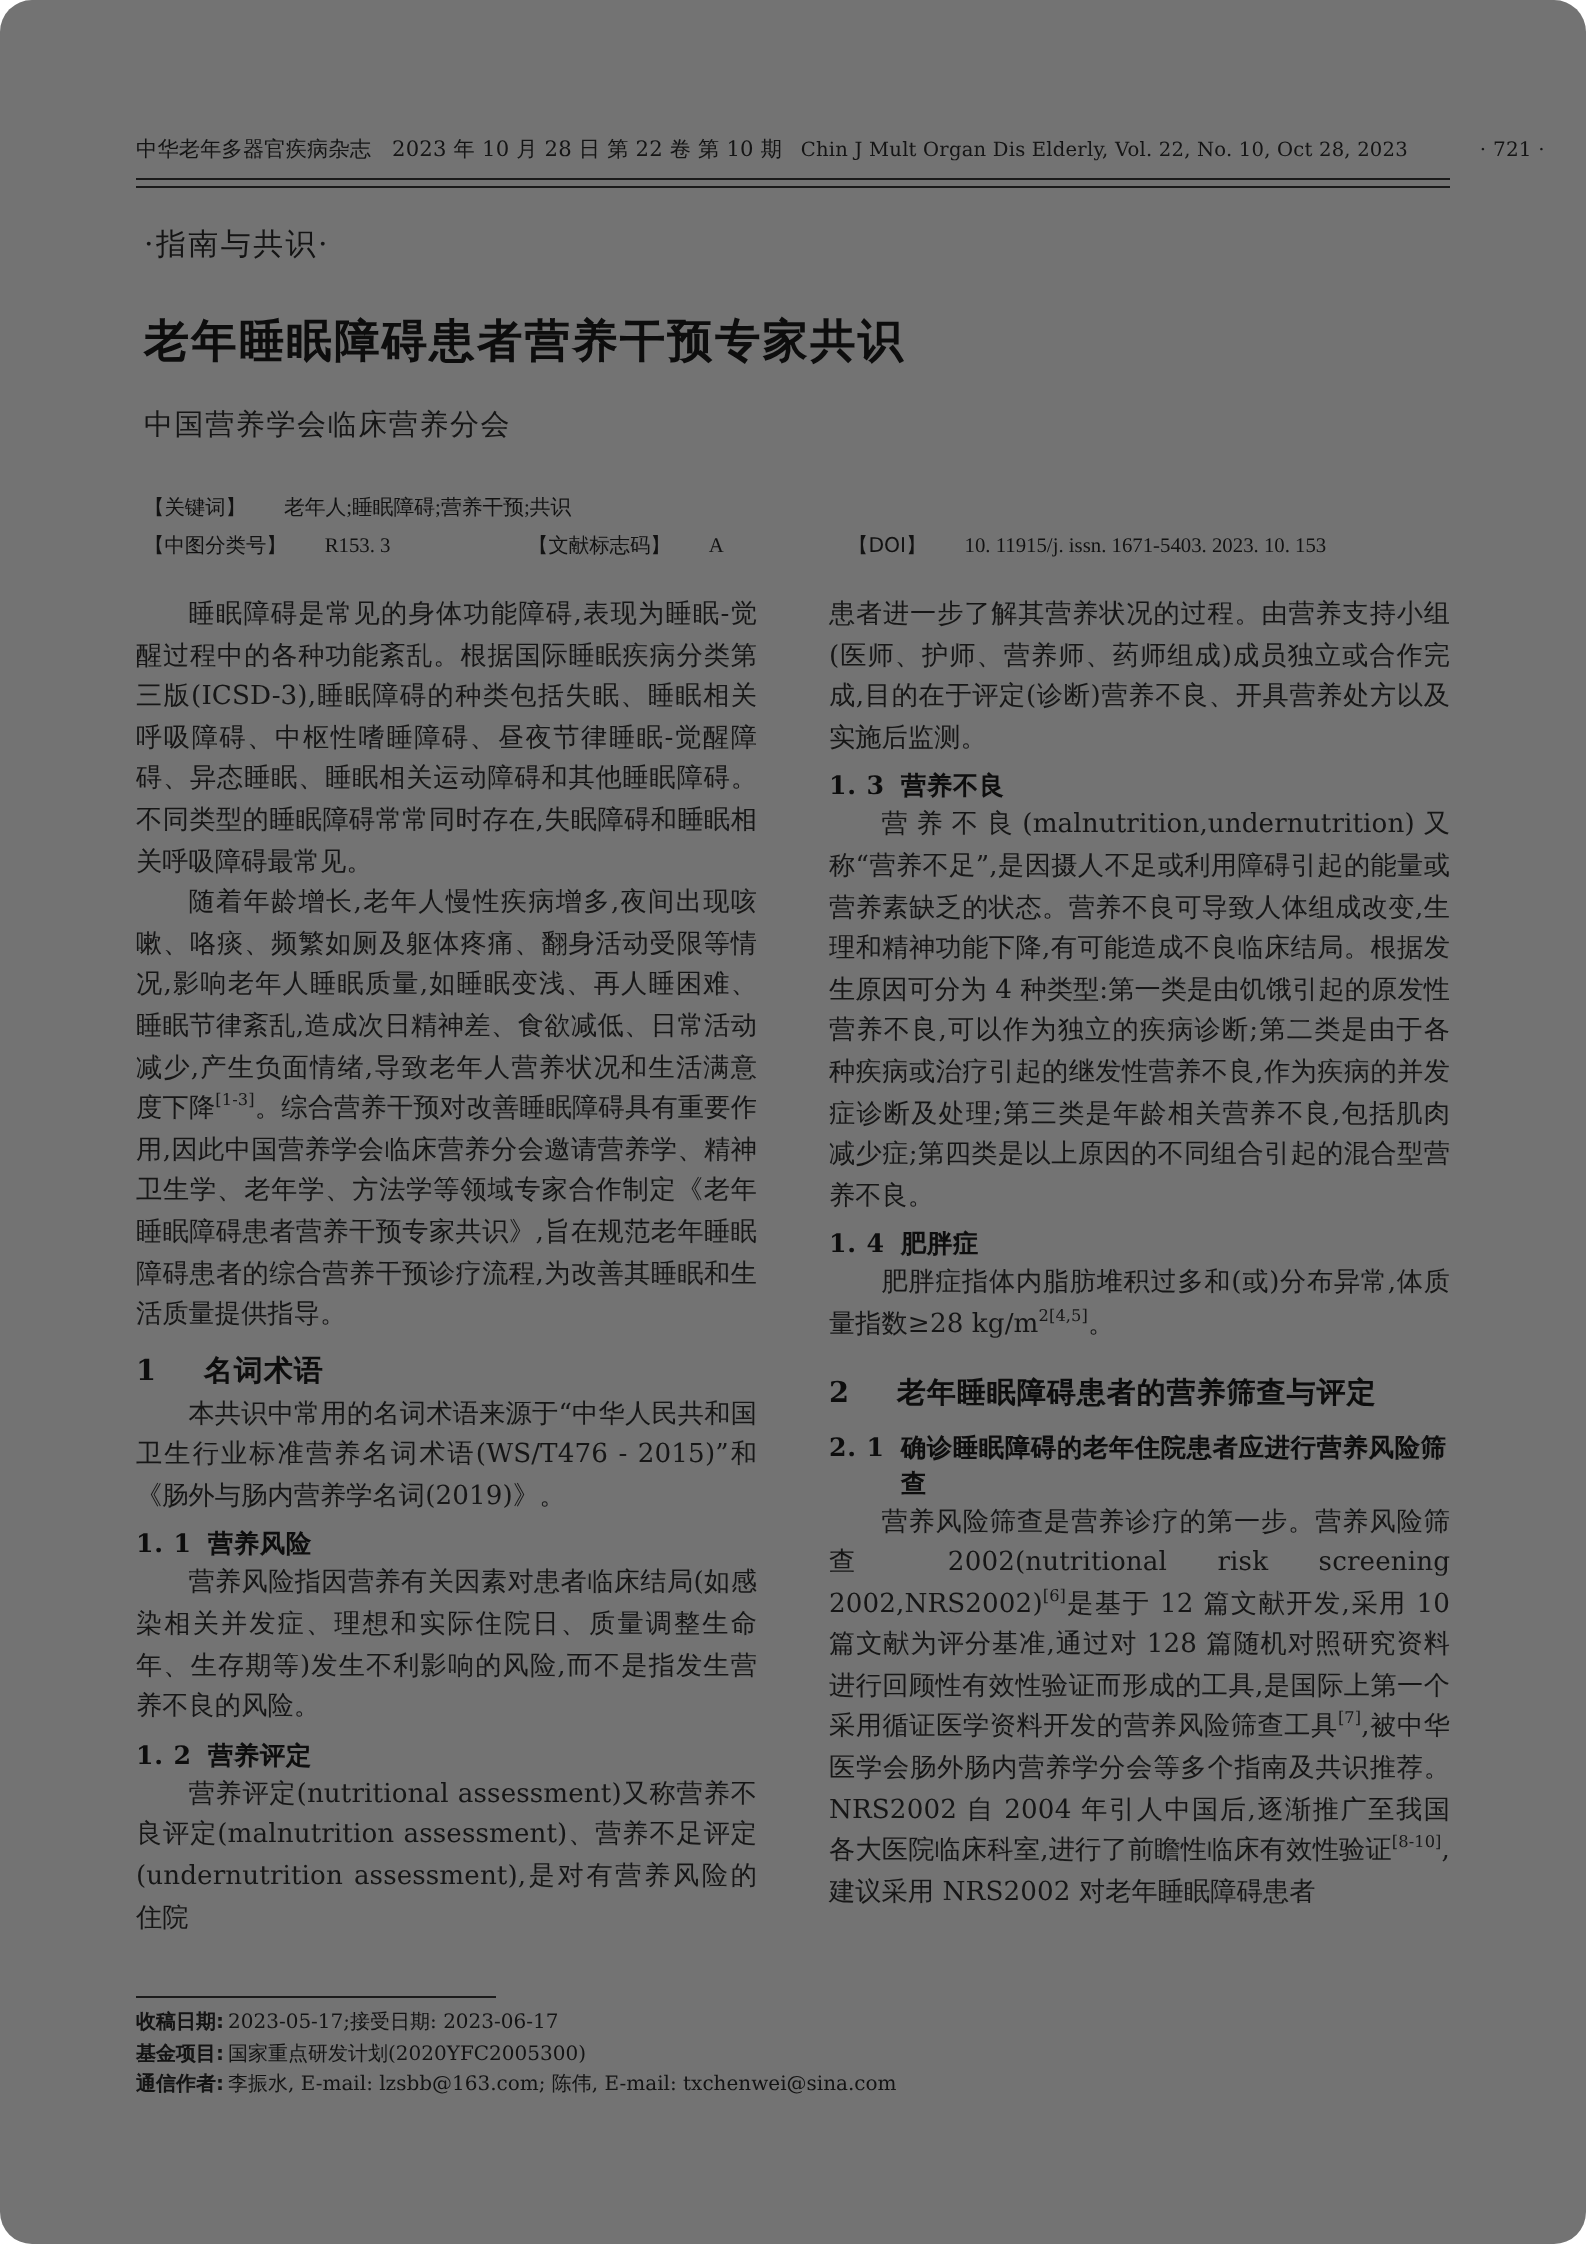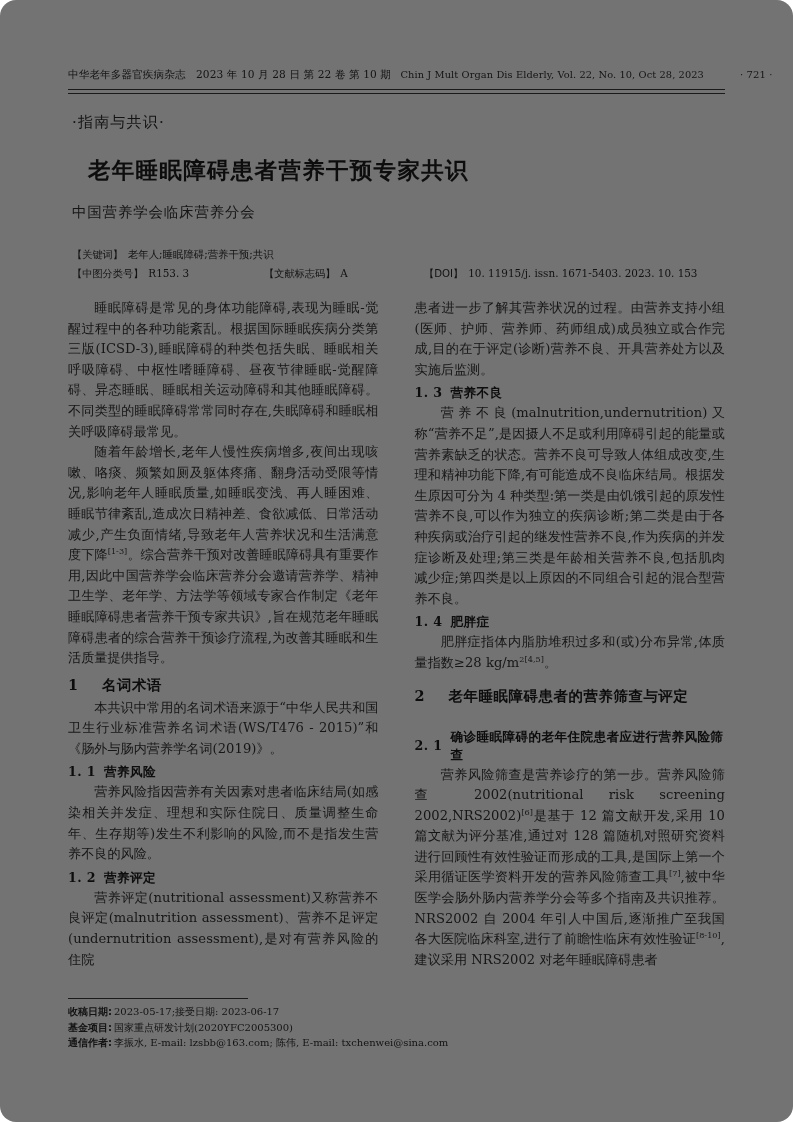--- a/index.html
+++ b/index.html
@@ -58,21 +58,21 @@
   .kicker {
     position: absolute;
     left: 72px;
     top: 113px;
     font-size: 15px;
     letter-spacing: 1.2px;
     color: #141414;
   }
   .doc-title {
     position: absolute;
-    left: 88px;
+    left: 72px;
     top: 155px;
     font-size: 22.5px;
     font-weight: bold;
     letter-spacing: 1.3px;
     font-family: "DejaVu Sans", "Liberation Sans", sans-serif;
     color: #0d0d0d;
   }
   .authors {
     position: absolute;
     left: 72px;
@@ -91,21 +91,21 @@
     font-size: 10.4px;
     color: #121212;
     line-height: 19px;
   }
   .meta-row { display: flex; align-items: baseline; white-space: nowrap; }
   .meta-tag {
     font-weight: normal;
     font-family: "DejaVu Sans", "Liberation Sans", sans-serif;
     font-size: 10.2px;
   }
-  .meta-val { margin-left: 5px; }
+  .meta-val { margin-left: 19px; font-family: Liberation Serif, serif; }
   .meta-c1 { width: 192px; display: flex; align-items: flex-start; }
   .meta-c2 { width: 160px; display: flex; align-items: baseline; }
   .meta-c3 { display: flex; align-items: baseline; }
 
   
   .columns {
     position: absolute;
     left: 68px;
     top: 298px;
     width: 657px;
@@ -262,21 +262,21 @@
         <span class="num">1. 4</span>
         <span class="txt">肥胖症</span>
       </h3>
       <p class="body"><span>肥胖症指体内脂肪堆积过多和(或)分布异常,体质量指数≥28 kg/m</span><sup>2[4,5]</sup><span>。</span></p>
 
       <h2 class="sec" style="margin-top:13px;">
         <span class="num">2</span>
         <span class="txt">老年睡眠障碍患者的营养筛查与评定</span>
       </h2>
 
-      <h3 class="subsec" style="margin-top:22px;align-items:center;">
+      <h3 class="subsec" style="margin-top:9px;">
         <span class="num">2. 1</span>
         <span class="txt">确诊睡眠障碍的老年住院患者应进行营养风险筛查</span>
       </h3>
       <p class="body"><span>营养风险筛查是营养诊疗的第一步。营养风险筛查 2002(nutritional risk screening 2002,NRS2002)</span><sup>[6]</sup><span>是基于 12 篇文献开发,采用 10 篇文献为评分基准,通过对 128 篇随机对照研究资料进行回顾性有效性验证而形成的工具,是国际上第一个采用循证医学资料开发的营养风险筛查工具</span><sup>[7]</sup><span>,被中华医学会肠外肠内营养学分会等多个指南及共识推荐。NRS2002 自 2004 年引人中国后,逐渐推广至我国各大医院临床科室,进行了前瞻性临床有效性验证</span><sup>[8-10]</sup><span>,建议采用 NRS2002 对老年睡眠障碍患者</span></p>
     </div>
   </div>
 
   <div class="footnote-rule"></div>
   <div class="footnote">
     <div class="fn-row">

